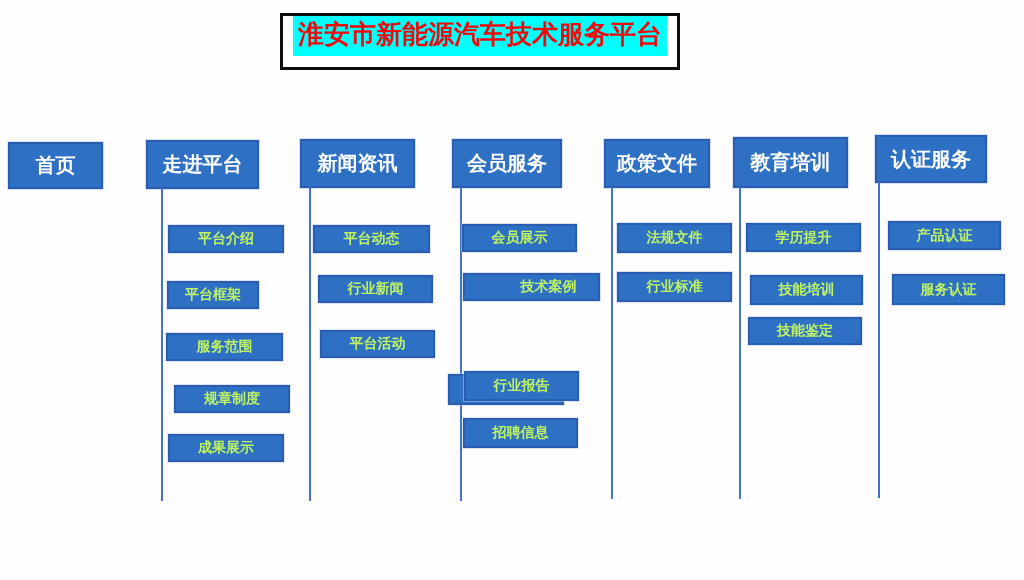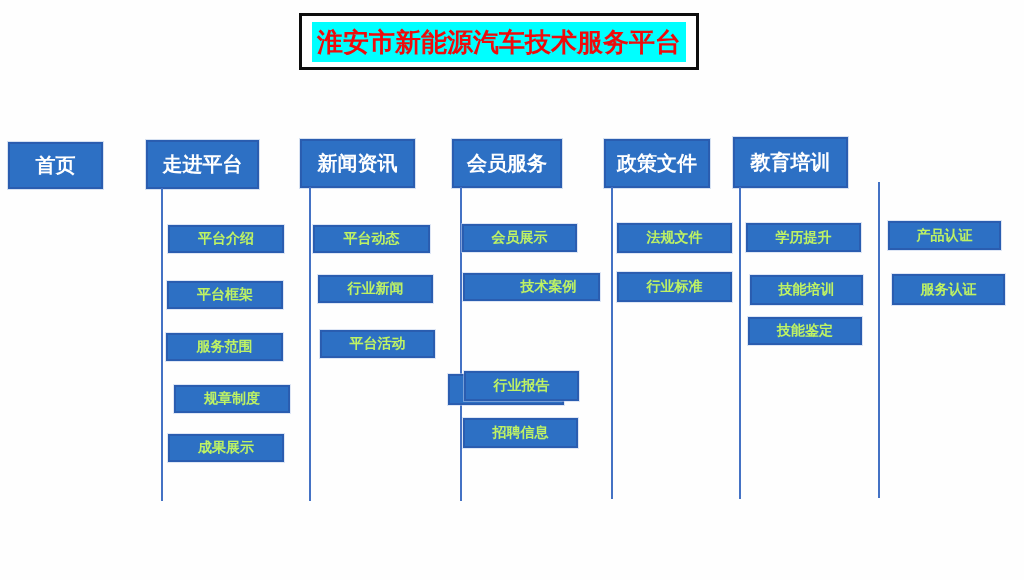--- a/index.html
+++ b/index.html
@@ -8,23 +8,23 @@
     --line:#4472c4;
     --title-bg:#00ffff;
     --title-fg:#ee0b0b;
   }
   html,body{margin:0;padding:0;background:#fbfbfb;}
   .canvas{
     position:relative;width:1024px;height:580px;background:#fefefe;
     font-family:"Liberation Sans","DejaVu Sans",sans-serif;overflow:hidden;
   }
   .title-box{
-    position:absolute;left:299px;top:13px;width:400px;height:57px;
+    position:absolute;left:280px;top:13px;width:400px;height:57px;
     border:3px solid #0d0d0d;background:#ffffff;box-sizing:border-box;
-    display:flex;align-items:center;justify-content:center;
+    display:flex;align-items:flex-start;justify-content:center;font-family:Liberation Mono, monospace;
   }
   .title-text{
     background:var(--title-bg);color:var(--title-fg);
     font-size:26px;font-weight:bold;line-height:1;
     padding:7px 5px;white-space:nowrap;letter-spacing:0px;
   }
   .nav{
     position:absolute;box-sizing:border-box;height:49px;
     background:var(--fill);border:2px solid var(--border);
     color:#ffffff;font-size:20px;font-weight:bold;
@@ -54,21 +54,21 @@
   
   #l1{left:161px;top:188px;height:313px;}
   #l2{left:309px;top:187px;height:314px;}
   #l3{left:460px;top:187px;height:314px;}
   #l4{left:611px;top:187px;height:312px;}
   #l5{left:739px;top:187px;height:312px;}
   #l6{left:878px;top:182px;height:316px;}
 
   
   #s1_0{left:168px;top:225px;width:116px;}
-  #s1_1{left:167px;top:281px;width:116px;}
+  #s1_1{left:167px;top:281px;width:92px;}
   #s1_2{left:166px;top:333px;width:117px;}
   #s1_3{left:174px;top:385px;width:116px;}
   #s1_4{left:168px;top:434px;width:116px;}
   
   #s2_0{left:313px;top:225px;width:117px;}
   #s2_1{left:318px;top:275px;width:115px;}
   #s2_2{left:320px;top:330px;width:115px;}
   
   #s3_0{left:462px;top:224px;width:115px;}
   #s3_1{left:463px;top:273px;width:137px;padding-left:34px;}
@@ -94,20 +94,21 @@
   <div class="title-box">
     <span class="title-text">淮安市新能源汽车技术服务平台</span>
   </div>
 
   <div class="nav" id="n0">首页</div>
   <div class="nav" id="n1">走进平台</div>
   <div class="nav" id="n2">新闻资讯</div>
   <div class="nav" id="n3">会员服务</div>
   <div class="nav" id="n4">政策文件</div>
   <div class="nav" id="n5">教育培训</div>
+  <div class="nav" id="n6">认证服务</div>
 
   <div class="vline" id="l1"></div>
   <div class="vline" id="l2"></div>
   <div class="vline" id="l3"></div>
   <div class="vline" id="l4"></div>
   <div class="vline" id="l5"></div>
   <div class="vline" id="l6"></div>
 
   <div class="sub" id="s1_0">平台介绍</div>
   <div class="sub" id="s1_1">平台框架</div>

